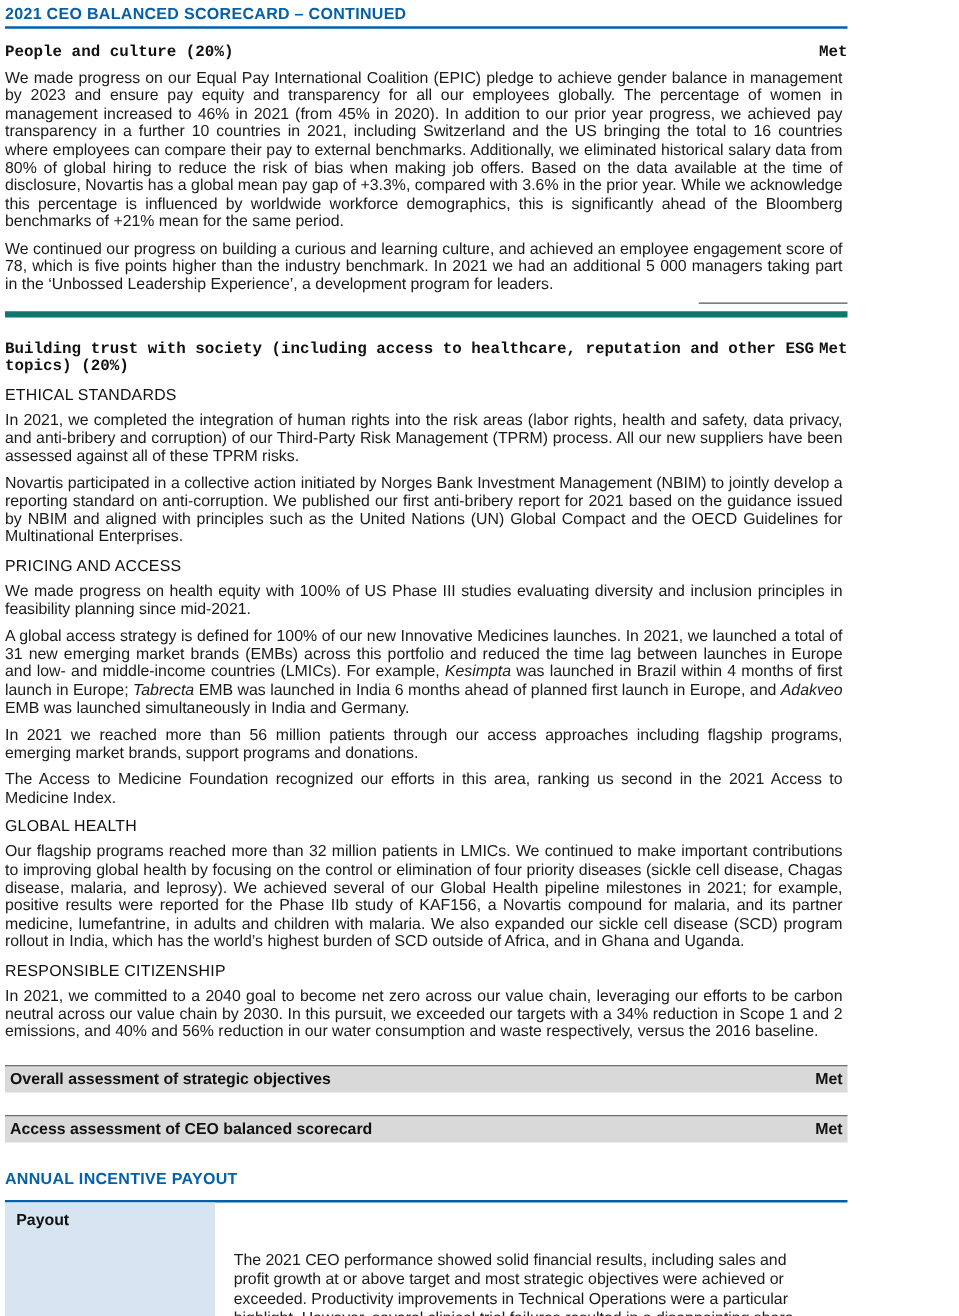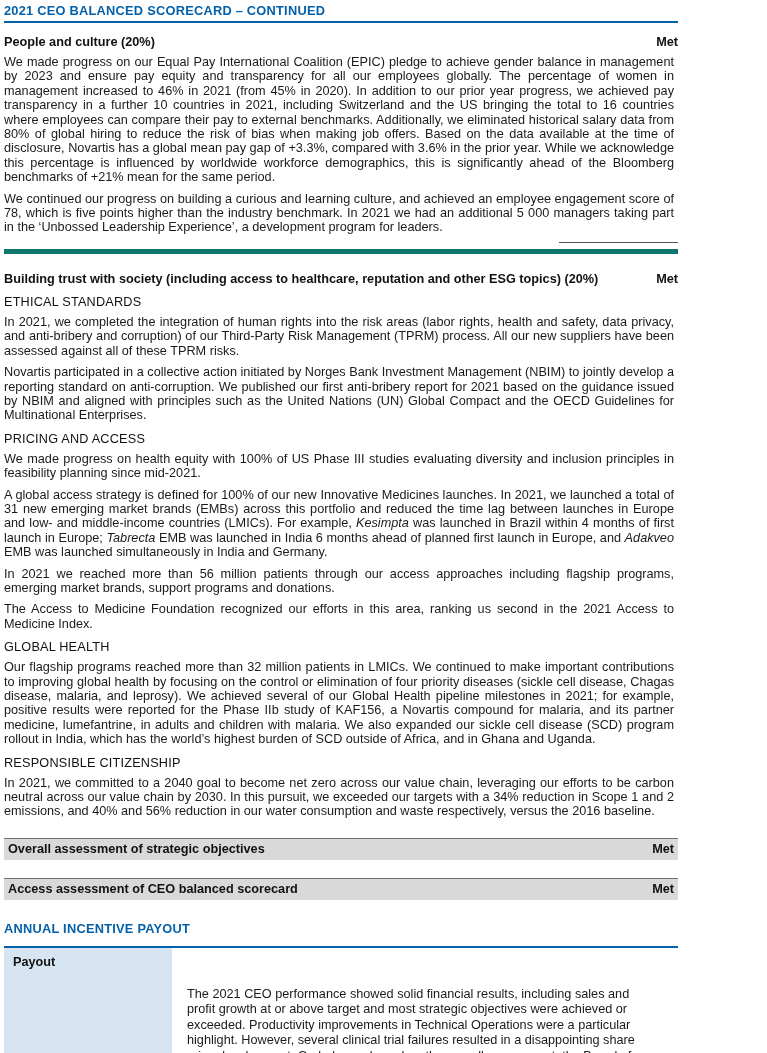--- a/index.html
+++ b/index.html
@@ -16,20 +16,21 @@
   .doc-title {
     font-size:12.8px; font-weight:bold; color:#0460a9;
     letter-spacing:.25px; line-height:13px; padding:1px 0 4px 0;
   }
   .blue-rule { border-top:2px solid #0460a9; margin:0 0 12px 0; }
 
   
   .section-head {
     display:flex; justify-content:space-between; align-items:baseline;
     margin:0 0 6px 0;
+    font-family:Liberation Mono, monospace;
   }
   .section-title { font-size:12.7px; font-weight:bold; color:#111; line-height:14px; }
   .status { font-size:12.7px; font-weight:bold; color:#111; line-height:14px; white-space:nowrap; }
 
   .body-p {
     font-size:12.7px; line-height:14.4px; text-align:justify;
     margin:0 4px 7px 0; hyphens:auto;
   }
   .subhead {
     font-size:12.7px; font-weight:normal; color:#111;

